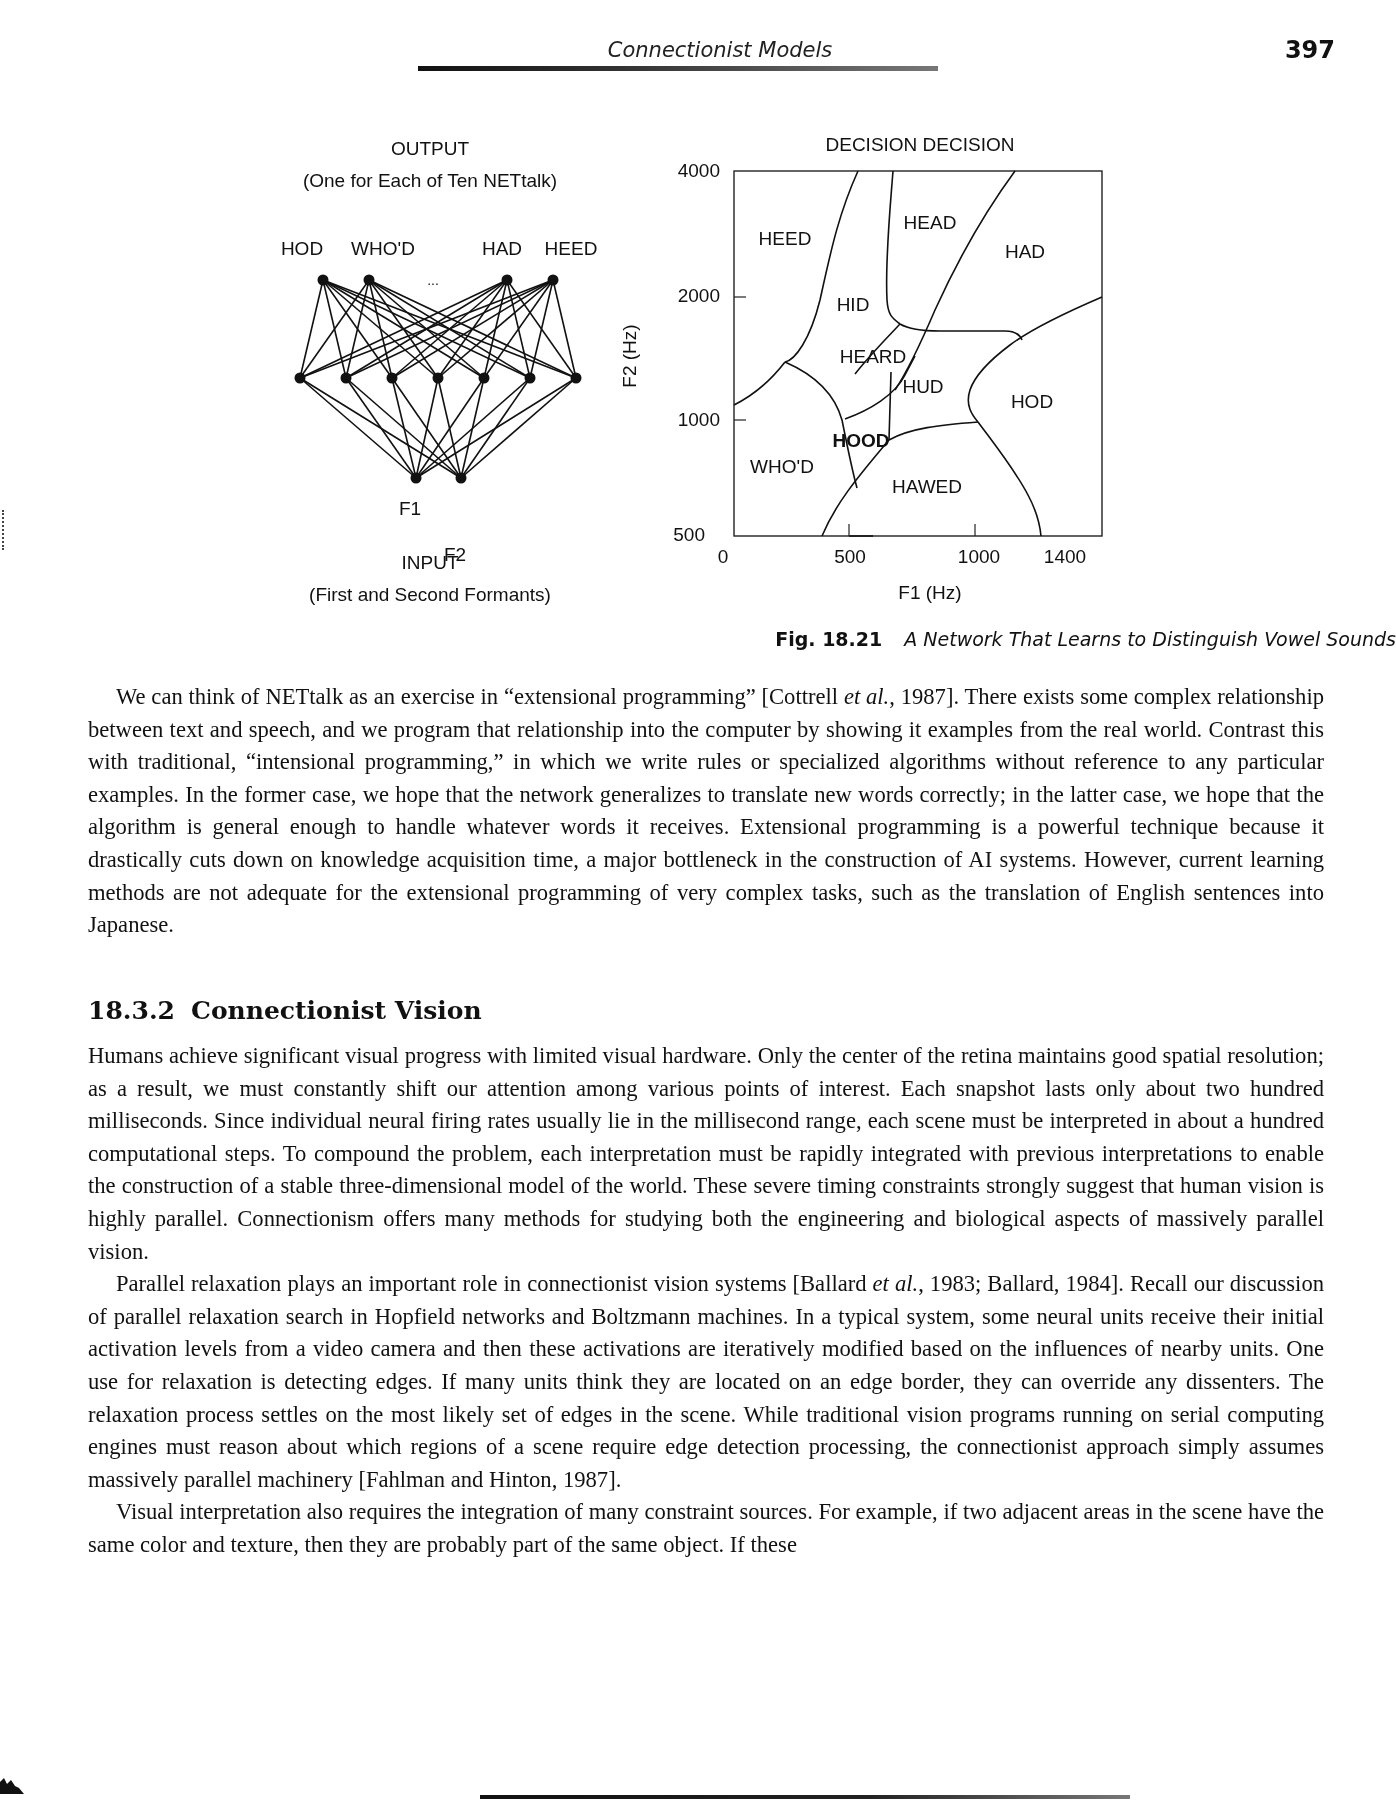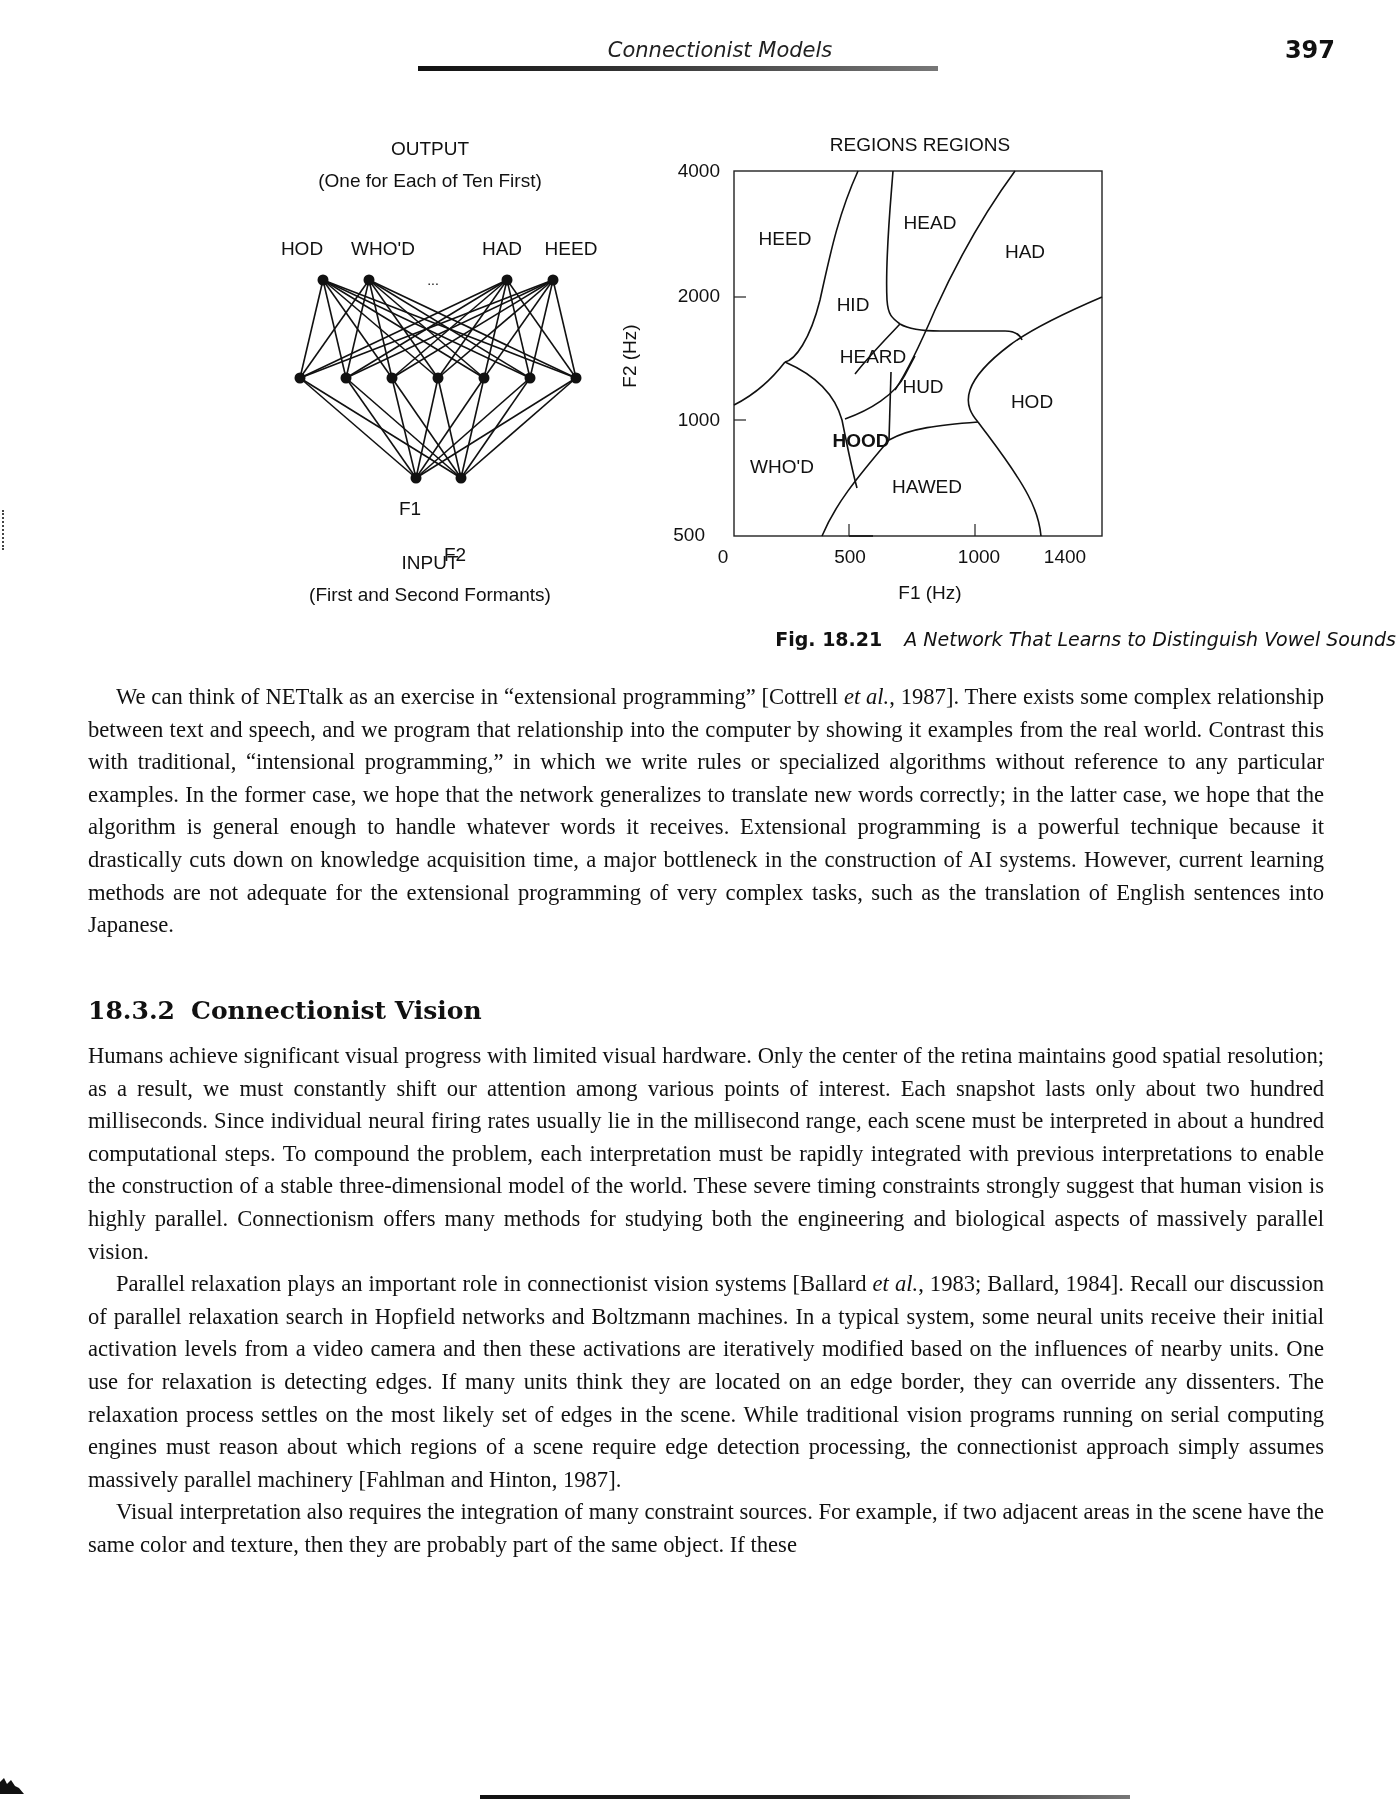--- a/index.html
+++ b/index.html
@@ -55,21 +55,21 @@
 
 <div class="abs running-head">
   <div class="rh-title">Connectionist Models</div>
   <div class="rh-page">397</div>
 </div>
 <div class="abs rh-rule"></div>
 
 <div class="abs" style="left:0;top:0;width:1396px;height:620px;">
 
   <div class="abs fig-label" style="left:320px;top:138px;width:220px;">OUTPUT</div>
-  <div class="abs fig-label" style="left:260px;top:170px;width:340px;">(One for Each of Ten First)</div>
+  <div class="abs fig-label" style="left:260px;top:170px;width:340px;">(One for Each of Ten NETtalk)</div>
 
   <div class="abs fig-label" style="left:272px;top:238px;width:60px;">HOD</div>
   <div class="abs fig-label" style="left:338px;top:238px;width:90px;">WHO'D</div>
   <div class="abs fig-label" style="left:472px;top:238px;width:60px;">HAD</div>
   <div class="abs fig-label" style="left:536px;top:238px;width:70px;">HEED</div>
 
   <div class="abs fig-label" style="left:418px;top:272px;width:30px;font-size:14px;">...</div>
 
   <div class="abs fig-label" style="left:395px;top:498px;width:30px;">F1</div>
   <div class="abs fig-label" style="left:440px;top:512px;width:30px;margin-top:32px;">F2</div>
@@ -132,21 +132,21 @@
         <circle cx="392" cy="378" r="5.5"></circle>
         <circle cx="438" cy="378" r="5.5"></circle>
         <circle cx="484" cy="378" r="5.5"></circle>
         <circle cx="530" cy="378" r="5.5"></circle>
         <circle cx="576" cy="378" r="5.5"></circle>
         <circle cx="416" cy="478" r="5.5"></circle>
         <circle cx="461" cy="478" r="5.5"></circle>
       </g>
   </svg>
 
-  <div class="abs fig-label" style="left:780px;top:134px;width:280px;">REGIONS REGIONS</div>
+  <div class="abs fig-label" style="left:780px;top:134px;width:280px;">DECISION DECISION</div>
 
   <div class="abs fig-label" style="left:660px;top:160px;width:60px;text-align:right;">4000</div>
   <div class="abs fig-label" style="left:660px;top:285px;width:60px;text-align:right;">2000</div>
   <div class="abs fig-label" style="left:660px;top:409px;width:60px;text-align:right;">1000</div>
   <div class="abs fig-label" style="left:650px;top:524px;width:55px;text-align:right;">500</div>
 
   <div class="abs fig-label" style="left:713px;top:546px;width:20px;">0</div>
   <div class="abs fig-label" style="left:820px;top:546px;width:60px;">500</div>
   <div class="abs fig-label" style="left:944px;top:546px;width:70px;">1000</div>
   <div class="abs fig-label" style="left:1030px;top:546px;width:70px;">1400</div>

